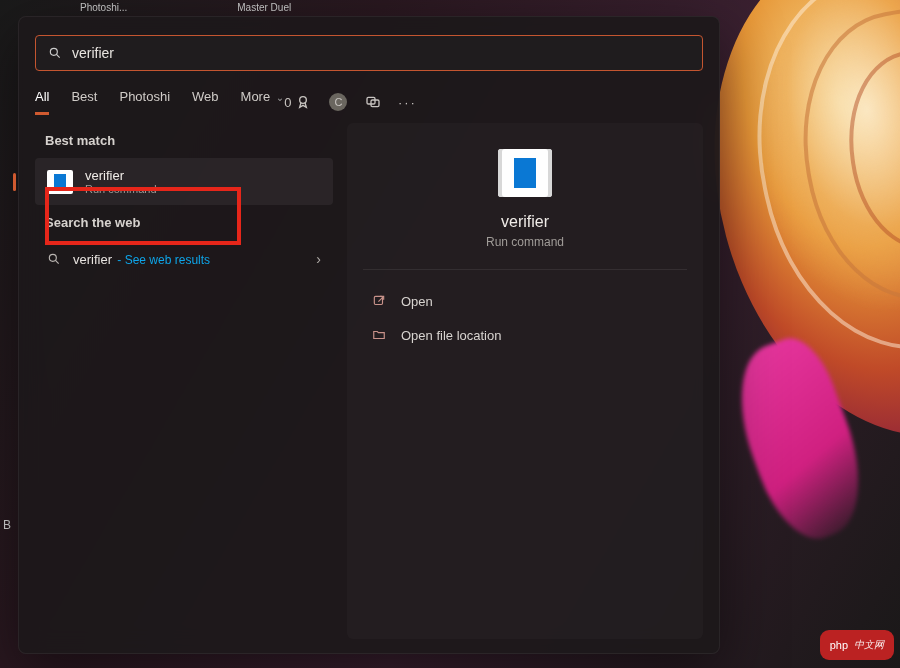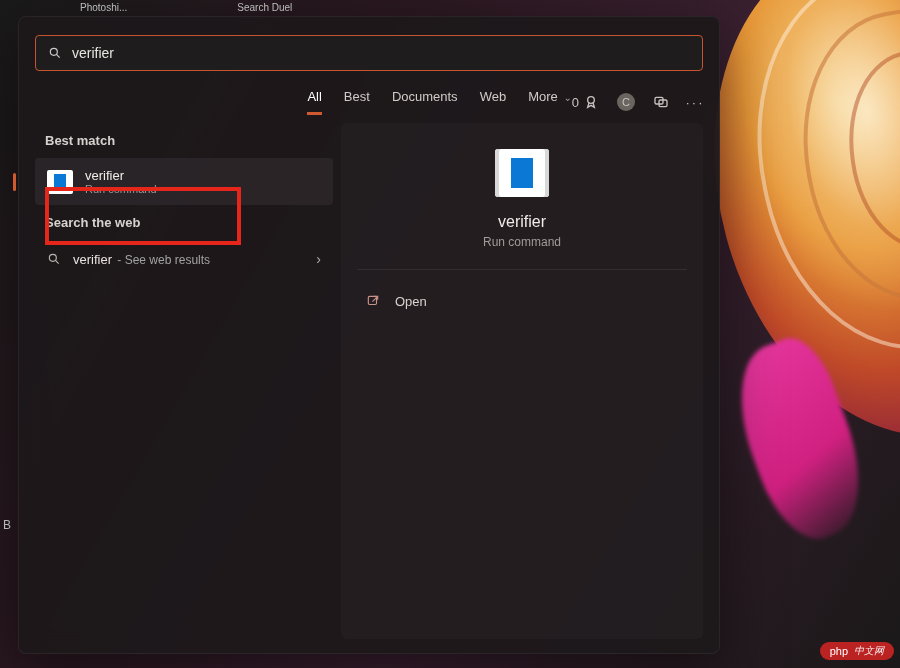--- a/index.html
+++ b/index.html
@@ -52,35 +52,35 @@
     }
     .search-box .sicon { width: 14px; height: 14px; margin-right: 10px; color: #ccc; }
     .search-box input {
       flex: 1; background: transparent; border: none; outline: none;
       color: #e8e4e0; font-size: 14px;
     }
     @keyframes blink { 50% { opacity: 0; } }
 
     .tab-row {
       margin: 18px 16px 0 16px;
-      display: flex; align-items: center; justify-content: flex-end;
+      display: flex; align-items: center; justify-content: flex-start;
     }
     .tabs { display: flex; gap: 22px; }
     .tab {
       color: #d0ccc8; font-size: 13px; padding-bottom: 8px; cursor: pointer;
       border-bottom: 3px solid transparent;
     }
     .tab.active { color: #fff; border-bottom-color: #d05a30; }
     .tab .chev { font-size: 10px; margin-left: 2px; color: #999; }
     .top-actions { display: flex; gap: 18px; align-items: center; color: #c8c4c0; font-size: 13px; }
     .ta-item { display: flex; align-items: center; gap: 4px; }
     .ta-icon { width: 16px; height: 16px; display: inline-flex; align-items: center; justify-content: center; }
     .avatar { width: 18px; height: 18px; border-radius: 50%; background: #6a665f; display: inline-flex; align-items: center; justify-content: center; font-size: 11px; }
 
-    .content { display: flex; margin: 8px 16px 16px 16px; gap: 8px; height: calc(100% - 120px); }
+    .content { display: flex; margin: 8px 16px 16px 16px; gap: 14px; height: calc(100% - 120px); }
     .left-col { width: 298px; }
     .right-col { flex: 1; background: rgba(255,255,255,0.025); border-radius: 6px; padding: 20px 16px; }
 
     .section-label { color: #d6d2ce; font-size: 13px; font-weight: 600; margin: 10px 0 10px 10px; }
 
     .result-item {
       display: flex; align-items: center; gap: 12px;
       padding: 10px 12px; border-radius: 4px;
     }
     .result-item.best {
@@ -100,21 +100,21 @@
     }
     .app-ico::after { content: ""; width: 12px; height: 16px; background: #0a78d4; }
     .accent-bar { position: absolute; left: -6px; width: 3px; height: 18px; background: #d05a30; border-radius: 2px; }
     .res-text { display: flex; flex-direction: column; }
     .res-title { color: #f0ece8; font-size: 13px; font-weight: 500; }
     .res-sub { color: #a09c98; font-size: 11px; }
 
     .web-item { display: flex; align-items: center; padding: 10px 12px; gap: 12px; cursor: pointer; }
     .web-item .sicon { width: 14px; height: 14px; color: #b8b4b0; }
     .web-item .wt { color: #e8e4e0; font-size: 13px; }
-    .web-item .ws { color: #a3a3a3; font-size: 12px; margin-left: 2px; }
+    .web-item .ws { color: #0ea5e9; font-size: 12px; margin-left: 2px; }
     .web-item .arrow { margin-left: auto; color: #b0aca8; font-size: 14px; }
 
     .detail-header { display: flex; flex-direction: column; align-items: center; padding: 6px 0 20px 0;
       border-bottom: 1px solid rgba(255,255,255,0.08); margin-bottom: 16px; }
     .big-ico {
       width: 54px; height: 48px; background: #fff; border-radius: 3px;
       display: flex; align-items: center; justify-content: center; margin-bottom: 16px;
       box-shadow: inset 4px 0 0 #d8d8d8, inset -4px 0 0 #d8d8d8;
     }
     .big-ico::after { content: ""; width: 22px; height: 30px; background: #0a78d4; }
@@ -122,58 +122,58 @@
     .detail-sub { color: #a09c98; font-size: 12px; }
 
     .action-list { display: flex; flex-direction: column; gap: 4px; }
     .action { display: flex; align-items: center; gap: 14px; padding: 7px 8px; border-radius: 4px; cursor: pointer; }
     .action .aicon { width: 16px; height: 16px; color: #c8928a; display: flex; align-items: center; justify-content: center; }
     .action .alabel { color: #d8d4d0; font-size: 13px; }
 
     .watermark {
       position: absolute; right: 6px; bottom: 8px;
       background: #bb2222; color: #fff; font-size: 11px;
-      padding: 2px 10px; border-radius: 9px;
+      padding: 8px 10px; border-radius: 9px;
       display: flex; align-items: center; gap: 2px;
     }
     .watermark .sub { font-size: 10px; opacity: 0.9; margin-left: 4px; font-style: italic; }
     .sicon-svg { stroke: currentColor; fill: none; stroke-width: 2; }
   </style>
 </head>
 <body>
 
 <div class="wallpaper">
   <div class="swirl sw1"></div>
   <div class="sw-inner si1"></div>
   <div class="sw-inner si2"></div>
   <div class="sw-inner si3"></div>
   <div class="pink-blob"></div>
 </div>
 
 <div class="taskbar-items">
   <div class="tb-label">Photoshi...</div>
-  <div class="tb-label">Search Duel</div>
+  <div class="tb-label">Master Duel</div>
 </div>
 <div class="b-label">B</div>
 
 <div class="search-panel">
 
   <div class="search-box">
     <svg class="sicon sicon-svg" viewBox="0 0 24 24">
         <circle cx="10" cy="10" r="6"></circle>
         <line x1="20" y1="20" x2="14.5" y2="14.5"></line>
       </svg>
     <input type="text" value="verifier" placeholder="Type here to search" style="">
   </div>
 
   <div class="tab-row">
     <div class="tabs">
       <div class="tab active">All</div>
       <div class="tab">Best</div>
-      <div class="tab">Documents</div>
+      <div class="tab">Photoshi</div>
       <div class="tab">Web</div>
       <div class="tab"><span>More</span> <span class="chev">⌄</span></div>
     </div>
     <div class="top-actions">
       <div class="ta-item">
         <span>0</span>
         <span class="ta-icon">
           <svg class="sicon-svg" viewBox="0 0 24 24" width="16" height="16">
               <circle cx="12" cy="9" r="5"></circle>
               <path d="M9 13l-2 7 5-3 5 3-2-7"></path>
@@ -228,20 +228,28 @@
         <div class="action">
           <span class="aicon">
             <svg class="sicon-svg" viewBox="0 0 24 24" width="14" height="14">
                 <rect x="4" y="4" width="14" height="14" rx="2"></rect>
                 <path d="M14 4h6v6"></path>
                 <line x1="20" y1="4" x2="11" y2="13"></line>
               </svg>
           </span>
           <span class="alabel">Open</span>
         </div>
+        <div class="action">
+          <span class="aicon">
+            <svg class="sicon-svg" viewBox="0 0 24 24" width="14" height="14">
+                <path d="M3 6h6l2 2h10v10H3z"></path>
+              </svg>
+          </span>
+          <span class="alabel">Open file location</span>
+        </div>
       </div>
     </div>
   </div>
 
   <div class="highlight-box"></div>
 </div>
 
 <div class="watermark">
   <span>php</span>
     <span class="sub">中文网</span>

